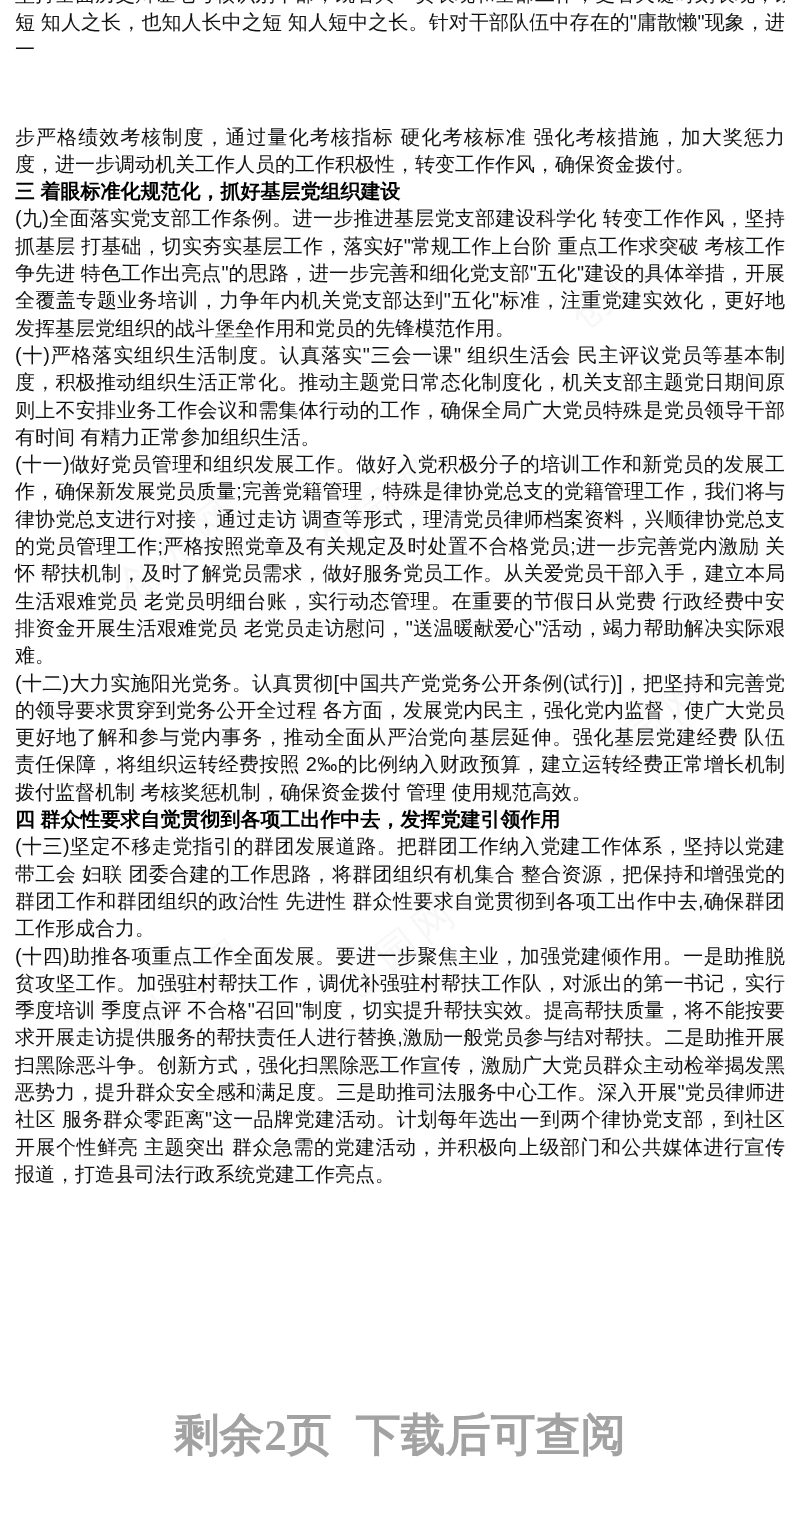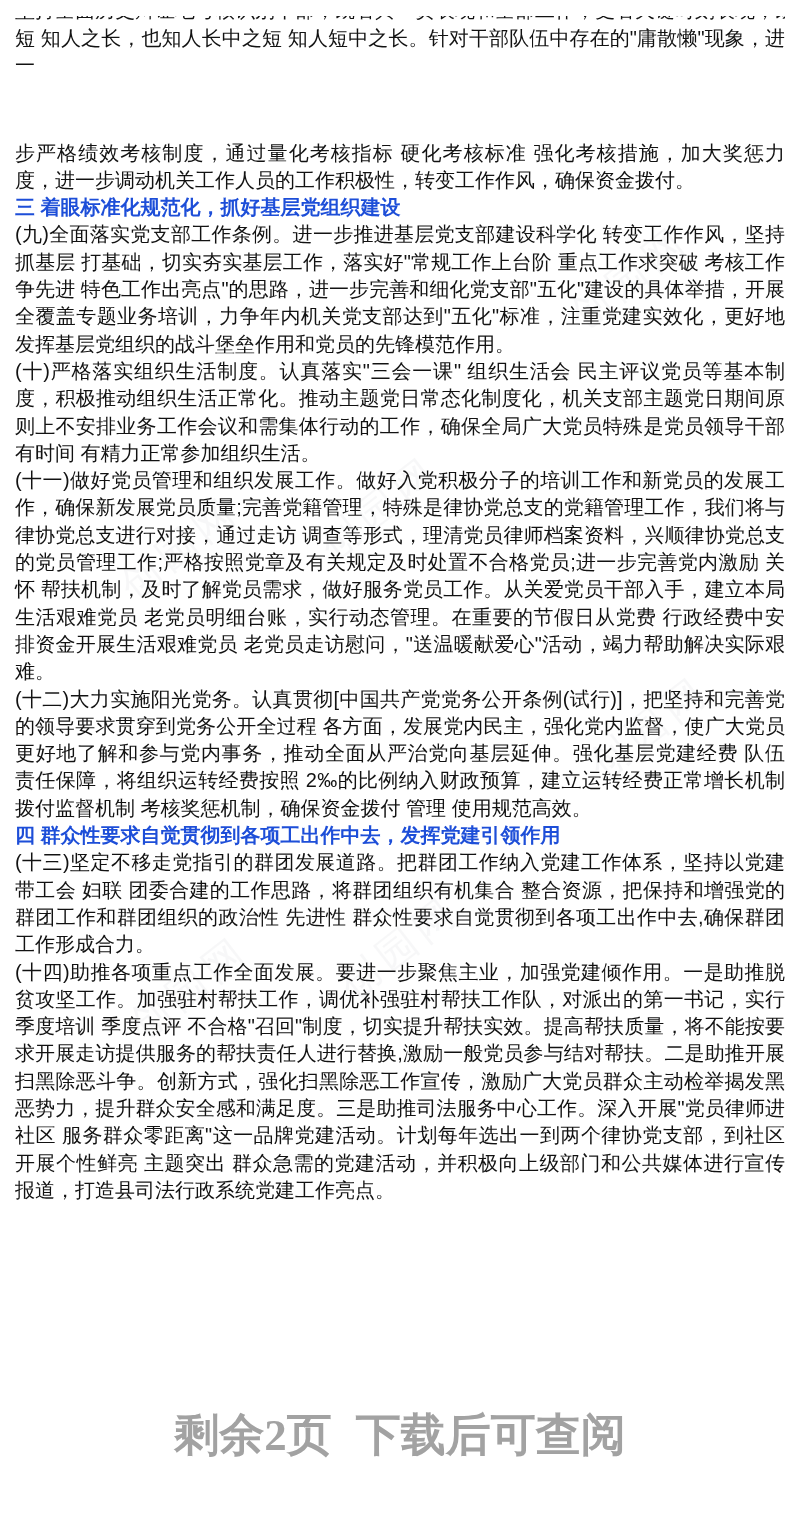--- a/index.html
+++ b/index.html
@@ -8,41 +8,41 @@
     width: 800px;
     height: 1518px;
     background: #ffffff;
     overflow: hidden;
     font-family: "Liberation Sans", "DejaVu Sans", sans-serif;
   }
   .doc-body {
     position: absolute;
     top: 0; left: 0;
     width: 770px;
-    padding: 16px 15px;
+    padding: 0 15px;
     font-size: 20px;
     line-height: 27.3px;
     color: #121212;
     text-align: justify;
     text-justify: inter-character;
   }
   .doc-body p, .doc-body .heading { margin: 0; padding: 0; }
   .clipped-line {
     height: 9px;
     overflow: hidden;
   }
   .clipped-line span {
     display: block;
     margin-top: -19px;
     white-space: nowrap;
   }
   .page-gap { height: 60px; }
   .heading {
     font-weight: bold;
-    color: #1d4ed8;
+    color: #000000;
   }
   .watermark {
     position: absolute;
     font-size: 40px;
     color: #9aa0a6;
     opacity: 0.07;
     transform: rotate(-38deg);
     white-space: nowrap;
     pointer-events: none;
     letter-spacing: 6px;

